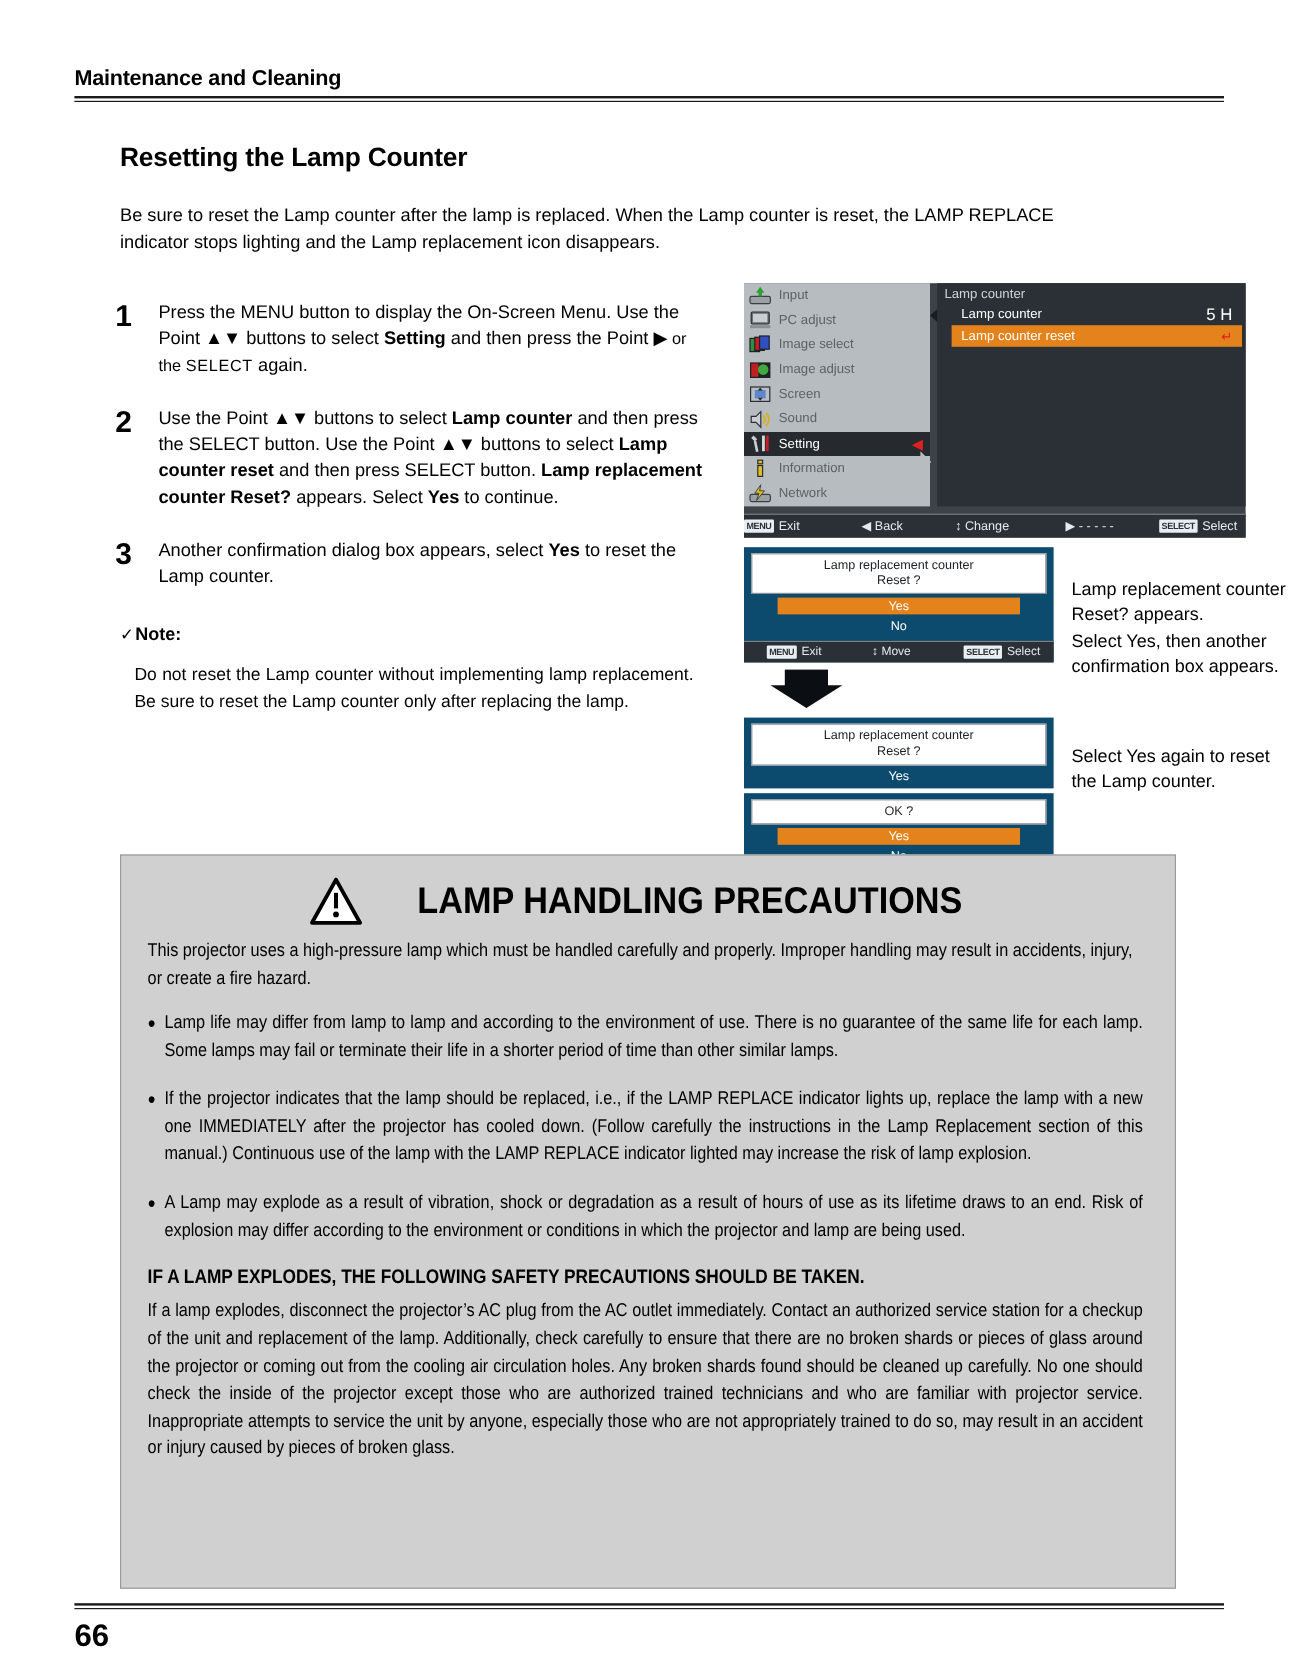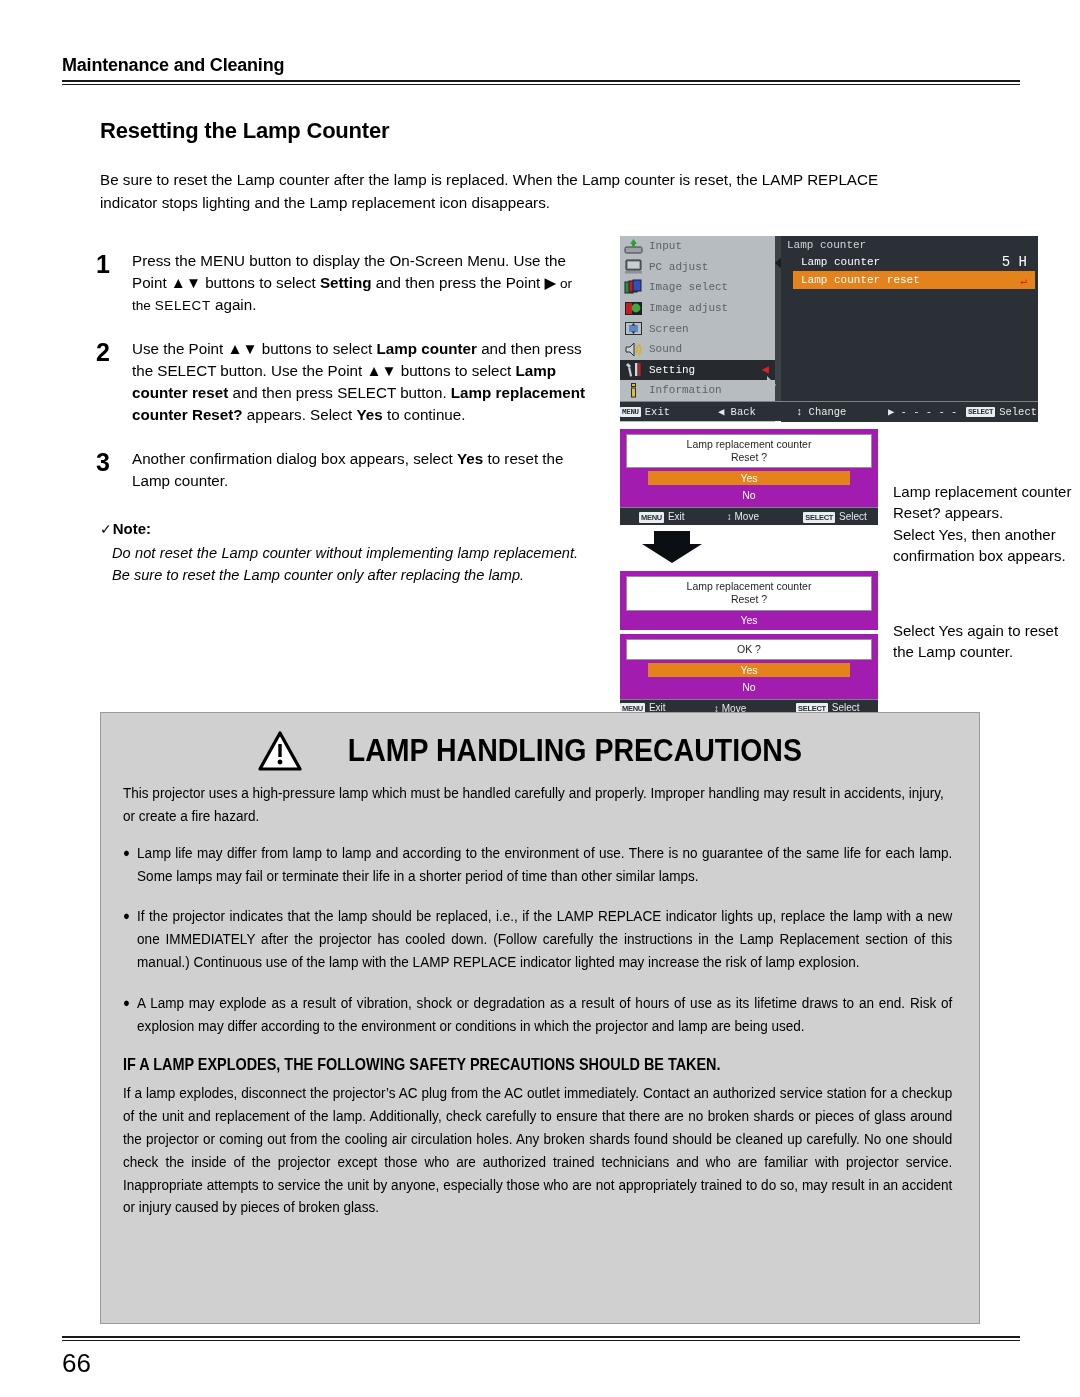--- a/index.html
+++ b/index.html
@@ -91,50 +91,49 @@
   
   .note-block {
     position: absolute;
     left: 100px;
     top: 520px;
     width: 478px;
   }
   .note-head {
     font-size: 15px;
     font-weight: bold;
-    margin-bottom: 6px;
+    margin-bottom: 16px;
   }
   .note-check {
     font-weight: normal;
     font-size: 14px;
     margin-right: 1px;
   }
   .note-body {
     font-size: 14.6px;
     line-height: 1.5;
     text-align: justify;
     padding-left: 12px;
-    font-style: italic;
   }
 
   
   .osd-col {
     position: absolute;
     left: 620px;
     top: 236px;
     width: 418px;
   }
 
   
   .osd-menu {
     width: 418px;
-    height: 185px;
+    height: 212px;
     position: relative;
     background: #3c4248;
-    font-family: Liberation Mono, monospace;
+    font-family: Liberation Sans, sans-serif;
   }
   .osd-left {
     position: absolute;
     left: 0; top: 0;
     width: 155px; height: 186px;
     background: #b6bcc0;
   }
   .osd-row {
     height: 20.6px;
     display: flex;
@@ -229,21 +228,21 @@
     font-weight: bold;
     padding: 1px 2px;
     margin-right: 4px;
     letter-spacing: -0.3px;
     border-radius: 1px;
   }
 
   
   .dlg {
     width: 258px;
-    background: #a21caf;
+    background: #0c4a6e;
     position: relative;
     margin-top: 8px;
     padding: 5px 6px 0 6px;
     box-sizing: border-box;
   }
   .dlg-white {
     background: #ffffff;
     color: #1d2024;
     text-align: center;
     font-size: 10.5px;
@@ -392,21 +391,21 @@
     width: 958px;
     border-top: 2px solid #1a1a1a;
     border-bottom: 1px solid #1a1a1a;
     height: 2px;
   }
   .page-num {
     position: absolute;
     left: 62px;
     top: 1348px;
     font-size: 26px;
-    font-weight: normal;
+    font-weight: bold;
   }
 </style>
 </head>
 <body>
 
 <div class="page-header">
   <div class="title">Maintenance and Cleaning</div>
   <div class="rule-double"></div>
 </div>
 

